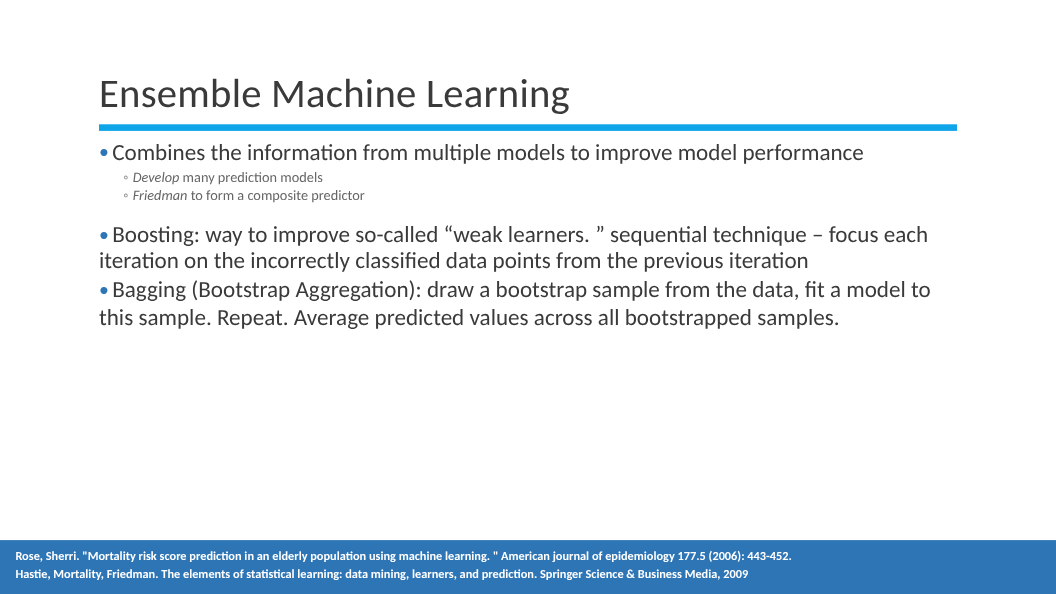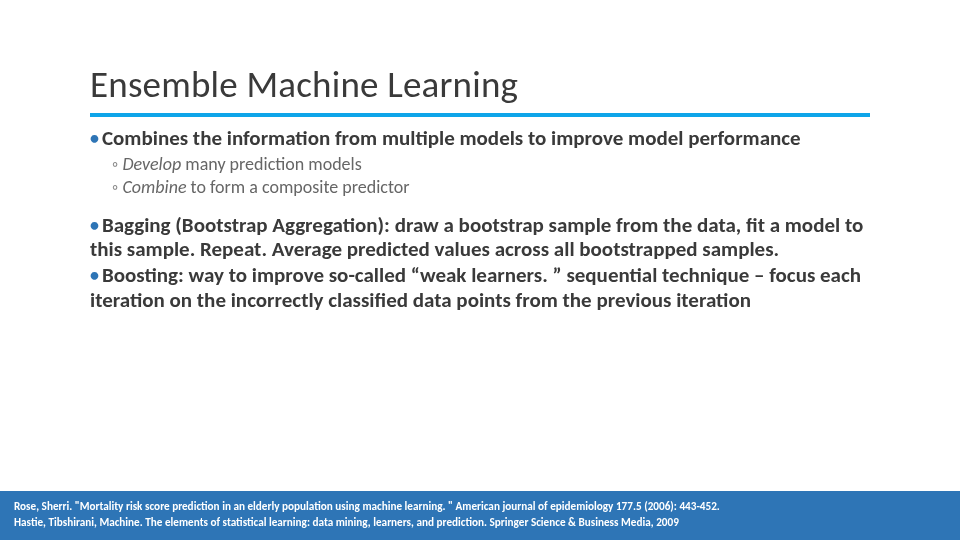--- a/index.html
+++ b/index.html
@@ -18,49 +18,48 @@
   .title {
     font-family: "Calibri Light", Calibri, "Segoe UI Light", sans-serif;
     font-weight: 300;
     font-size: 37px;
     color: #3a3a3a;
     position: absolute;
     top: 62px;
     left: 90px;
     right: 90px;
     padding-bottom: 6px;
-    border-bottom: 4px solid #0ea5e9;
+    border-bottom: 6px solid #0ea5e9;
     letter-spacing: 0.2px;
   }
   .content {
     position: absolute;
     top: 126px;
     left: 90px;
     right: 80px;
   }
   .bullet1 {
     font-size: 21px;
     color: #3a3a3a;
     line-height: 1.16;
     margin-bottom: 2px;
     padding-left: 0;
-    font-weight: bold;
   }
   .bullet1 .marker {
     color: #2e75b6;
     font-size: 18px;
     margin-right: 3px;
     vertical-align: 1px;
   }
   .sub {
     margin-left: 22px;
     margin-top: 4px;
   }
   .bullet2 {
-    font-size: 18px;
+    font-size: 13px;
     color: #666666;
     line-height: 1.2;
     margin-bottom: 1px;
   }
   .bullet2 .marker {
     color: #888888;
     margin-right: 4px;
   }
   .em { font-style: italic; }
   .block2 {
@@ -95,37 +94,37 @@
 
     <div class="bullet1">
       <span class="marker">•</span><span>Combines the information from multiple models to improve model performance</span>
     </div>
 
     <div class="sub">
       <div class="bullet2">
         <span class="marker">◦</span><span class="em">Develop</span><span> many prediction models</span>
       </div>
       <div class="bullet2">
-        <span class="marker">◦</span><span class="em">Combine</span><span> to form a composite predictor</span>
+        <span class="marker">◦</span><span class="em">Friedman</span><span> to form a composite predictor</span>
       </div>
     </div>
 
     <div class="block2">
+      <div class="bullet1" style="margin-top:2px;">
+        <span class="marker">•</span><span>Boosting: way to improve so-called “weak learners. ” sequential technique – focus each iteration on the incorrectly classified data points from the previous iteration</span>
+      </div>
       <div class="bullet1">
         <span class="marker">•</span><span>Bagging (Bootstrap Aggregation): draw a bootstrap sample from the data, fit a model to this sample. Repeat. Average predicted values across all bootstrapped samples.</span>
-      </div>
-      <div class="bullet1" style="margin-top:2px;">
-        <span class="marker">•</span><span>Boosting: way to improve so-called “weak learners. ” sequential technique – focus each iteration on the incorrectly classified data points from the previous iteration</span>
       </div>
     </div>
 
   </div>
 
   <div class="footer">
     <div class="footer-line">
       <span class="b">Rose, Sherri. "Mortality risk score prediction in an elderly population using machine learning. " </span><span class="bi">American journal of epidemiology</span><span class="b"> 177.5 (2006): 443-452.</span>
     </div>
     <div class="footer-line">
-      <span class="b">Hastie, Tibshirani, Machine. </span><span class="bi">The elements of statistical learning: data mining, learners, and prediction.</span><span class="b"> Springer Science &amp; Business Media, 2009</span>
+      <span class="b">Hastie, Mortality, Friedman. </span><span class="bi">The elements of statistical learning: data mining, learners, and prediction.</span><span class="b"> Springer Science &amp; Business Media, 2009</span>
     </div>
   </div>
 
 </div>
 
 </body></html>

